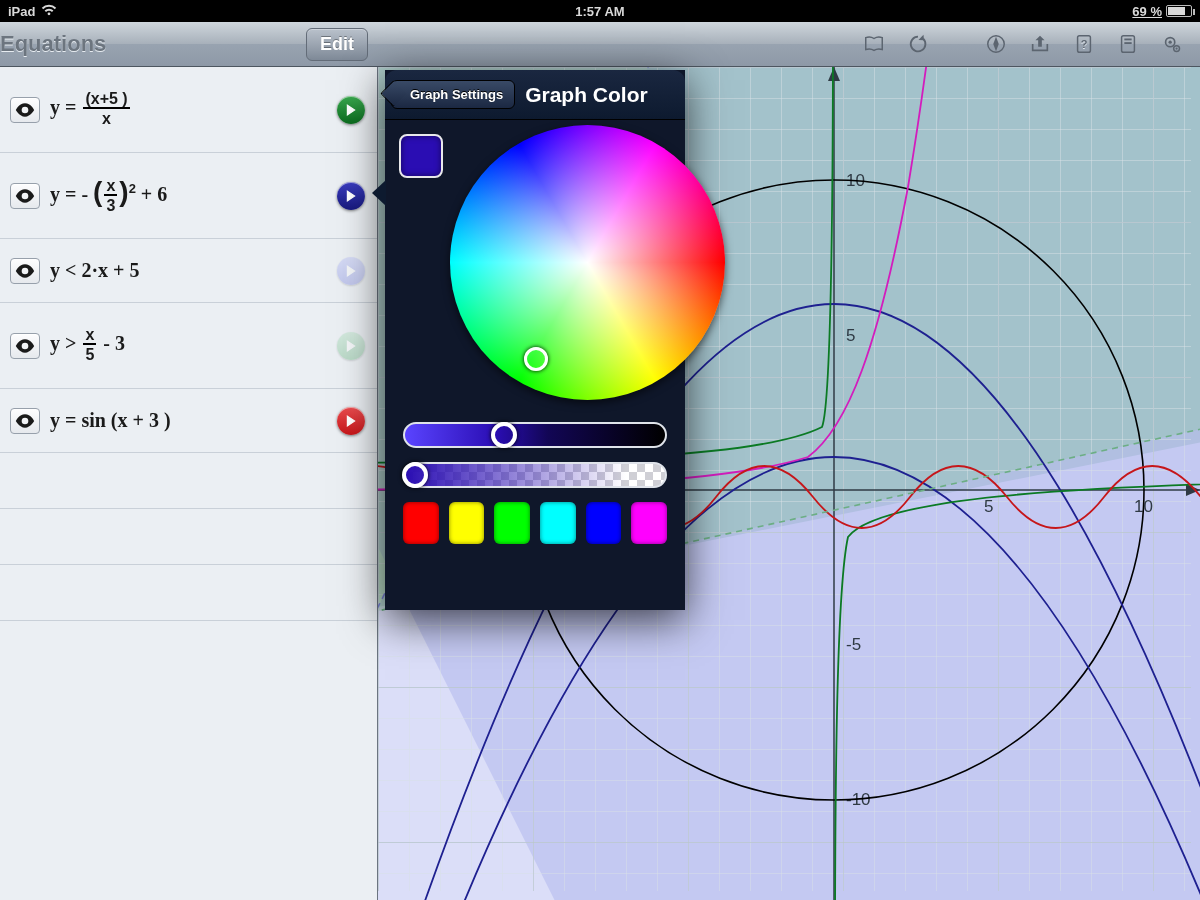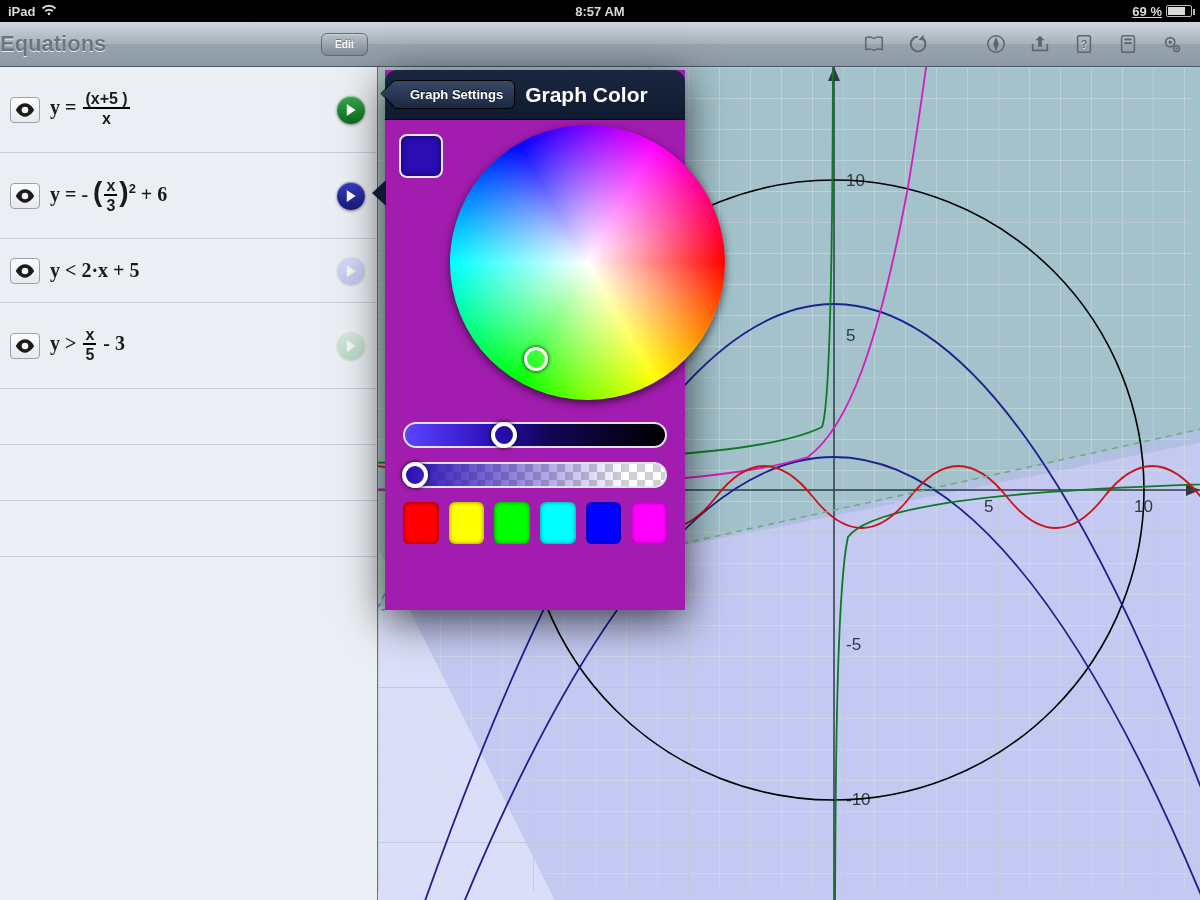--- a/index.html
+++ b/index.html
@@ -28,21 +28,21 @@
     display:flex; align-items:center;
     z-index:10;
   }
   .topbar .left-group{ width:378px; display:flex; align-items:center; }
   .topbar .title{
     flex:1; color:#6c757f; font-size:22px; font-weight:bold;
     text-shadow:0 1px 0 #e7ecf1;
   }
   .btn-pill{
     background:linear-gradient(#b9c1cb,#7e8997);
-    border:1px solid #636c78; color:#fff; font-size:10px; font-weight:bold;
+    border:1px solid #636c78; color:#fff; font-size:18px; font-weight:bold;
     padding:5px 13px; border-radius:6px;
     text-shadow:0 -1px 0 rgba(0,0,0,.35);
     box-shadow:inset 0 1px 0 rgba(255,255,255,.3);
     margin-right:10px;
   }
   .topbar .right-icons{
     position:absolute; right:8px; top:0; bottom:0; display:flex; align-items:center; gap:4px;
   }
   .tbicon{
     width:40px; height:36px; display:flex; align-items:center; justify-content:center;
@@ -92,21 +92,21 @@
   .grapharea{
     position:absolute; top:67px; left:378px; right:0; bottom:0;
     background:#fdfdff;
     z-index:5;
   }
   .grapharea svg{ position:absolute; inset:0; width:100%; height:100%; }
 
   
   .popover{
     position:absolute; top:70px; left:385px; width:300px; height:540px;
-    background:#a21caf;
+    background:#0f172a;
     border-radius:0;
     box-shadow:0 10px 40px rgba(0,0,0,.7);
     z-index:25;
   }
   .popover .tail{
     position:absolute; left:-13px; top:110px; width:0; height:0;
     border-right:14px solid #0d1a2f;
     border-top:13px solid transparent; border-bottom:13px solid transparent;
   }
   .popover .phead{
@@ -176,21 +176,21 @@
 
 <div class="status-bar">
   <div class="left">
     <span>iPad</span>
     <span class="wifi">
       <svg width="16" height="12" viewBox="0 0 16 12">
           <path fill="#d9d9d9" d="M8 11.2a1.4 1.4 0 100-2.8 1.4 1.4 0 000 2.8zM3.6 6.6a6 6 0 018.8 0l-1.4 1.5a4 4 0 00-6 0zM.8 3.8a10 10 0 0114.4 0L13.8 5.2a8 8 0 00-11.6 0z"></path>
         </svg>
     </span>
   </div>
-  <div class="center">8:57 AM</div>
+  <div class="center">1:57 AM</div>
   <div class="right">
     <span>69 %</span>
     <span class="batt">
         <i style="width:69%"></i>
       </span>
   </div>
 </div>
 
 <div class="topbar">
   <div class="left-group">
@@ -307,20 +307,35 @@
       y &gt; <span class="fracwrap"><span class="num">x</span><span class="den">5</span></span> - 3
     </div>
     <div class="chev faded" style="background:linear-gradient(#b7e2c5,#7fbf93)">
         <svg viewBox="0 0 10 10">
           <path d="M2 1l6 4-6 4z"></path>
         </svg>
       </div>
   </div>
 
 
+  <div class="eqrow">
+    <div class="eyechip">
+        <svg viewBox="0 0 24 16">
+          <path d="M12 0C5 0 1 8 1 8s4 8 11 8 11-8 11-8S19 0 12 0zm0 12a4 4 0 110-8 4 4 0 010 8z"></path>
+        </svg>
+      </div>
+    <div class="eqmath">
+      y = sin (x + 3 )
+    </div>
+    <div class="chev" style="background:linear-gradient(#ea4c4f,#c6161a)">
+        <svg viewBox="0 0 10 10">
+          <path d="M2 1l6 4-6 4z"></path>
+        </svg>
+      </div>
+  </div>
 
   <div class="eqrow" style="height:56px"></div>
   <div class="eqrow" style="height:56px"></div>
   <div class="eqrow" style="height:56px"></div>
   <div class="eqrow" style="height:56px;border-bottom:none"></div>
 </div>
 
 <div class="grapharea">
 <svg viewBox="0 0 822 833" preserveAspectRatio="none">
 

